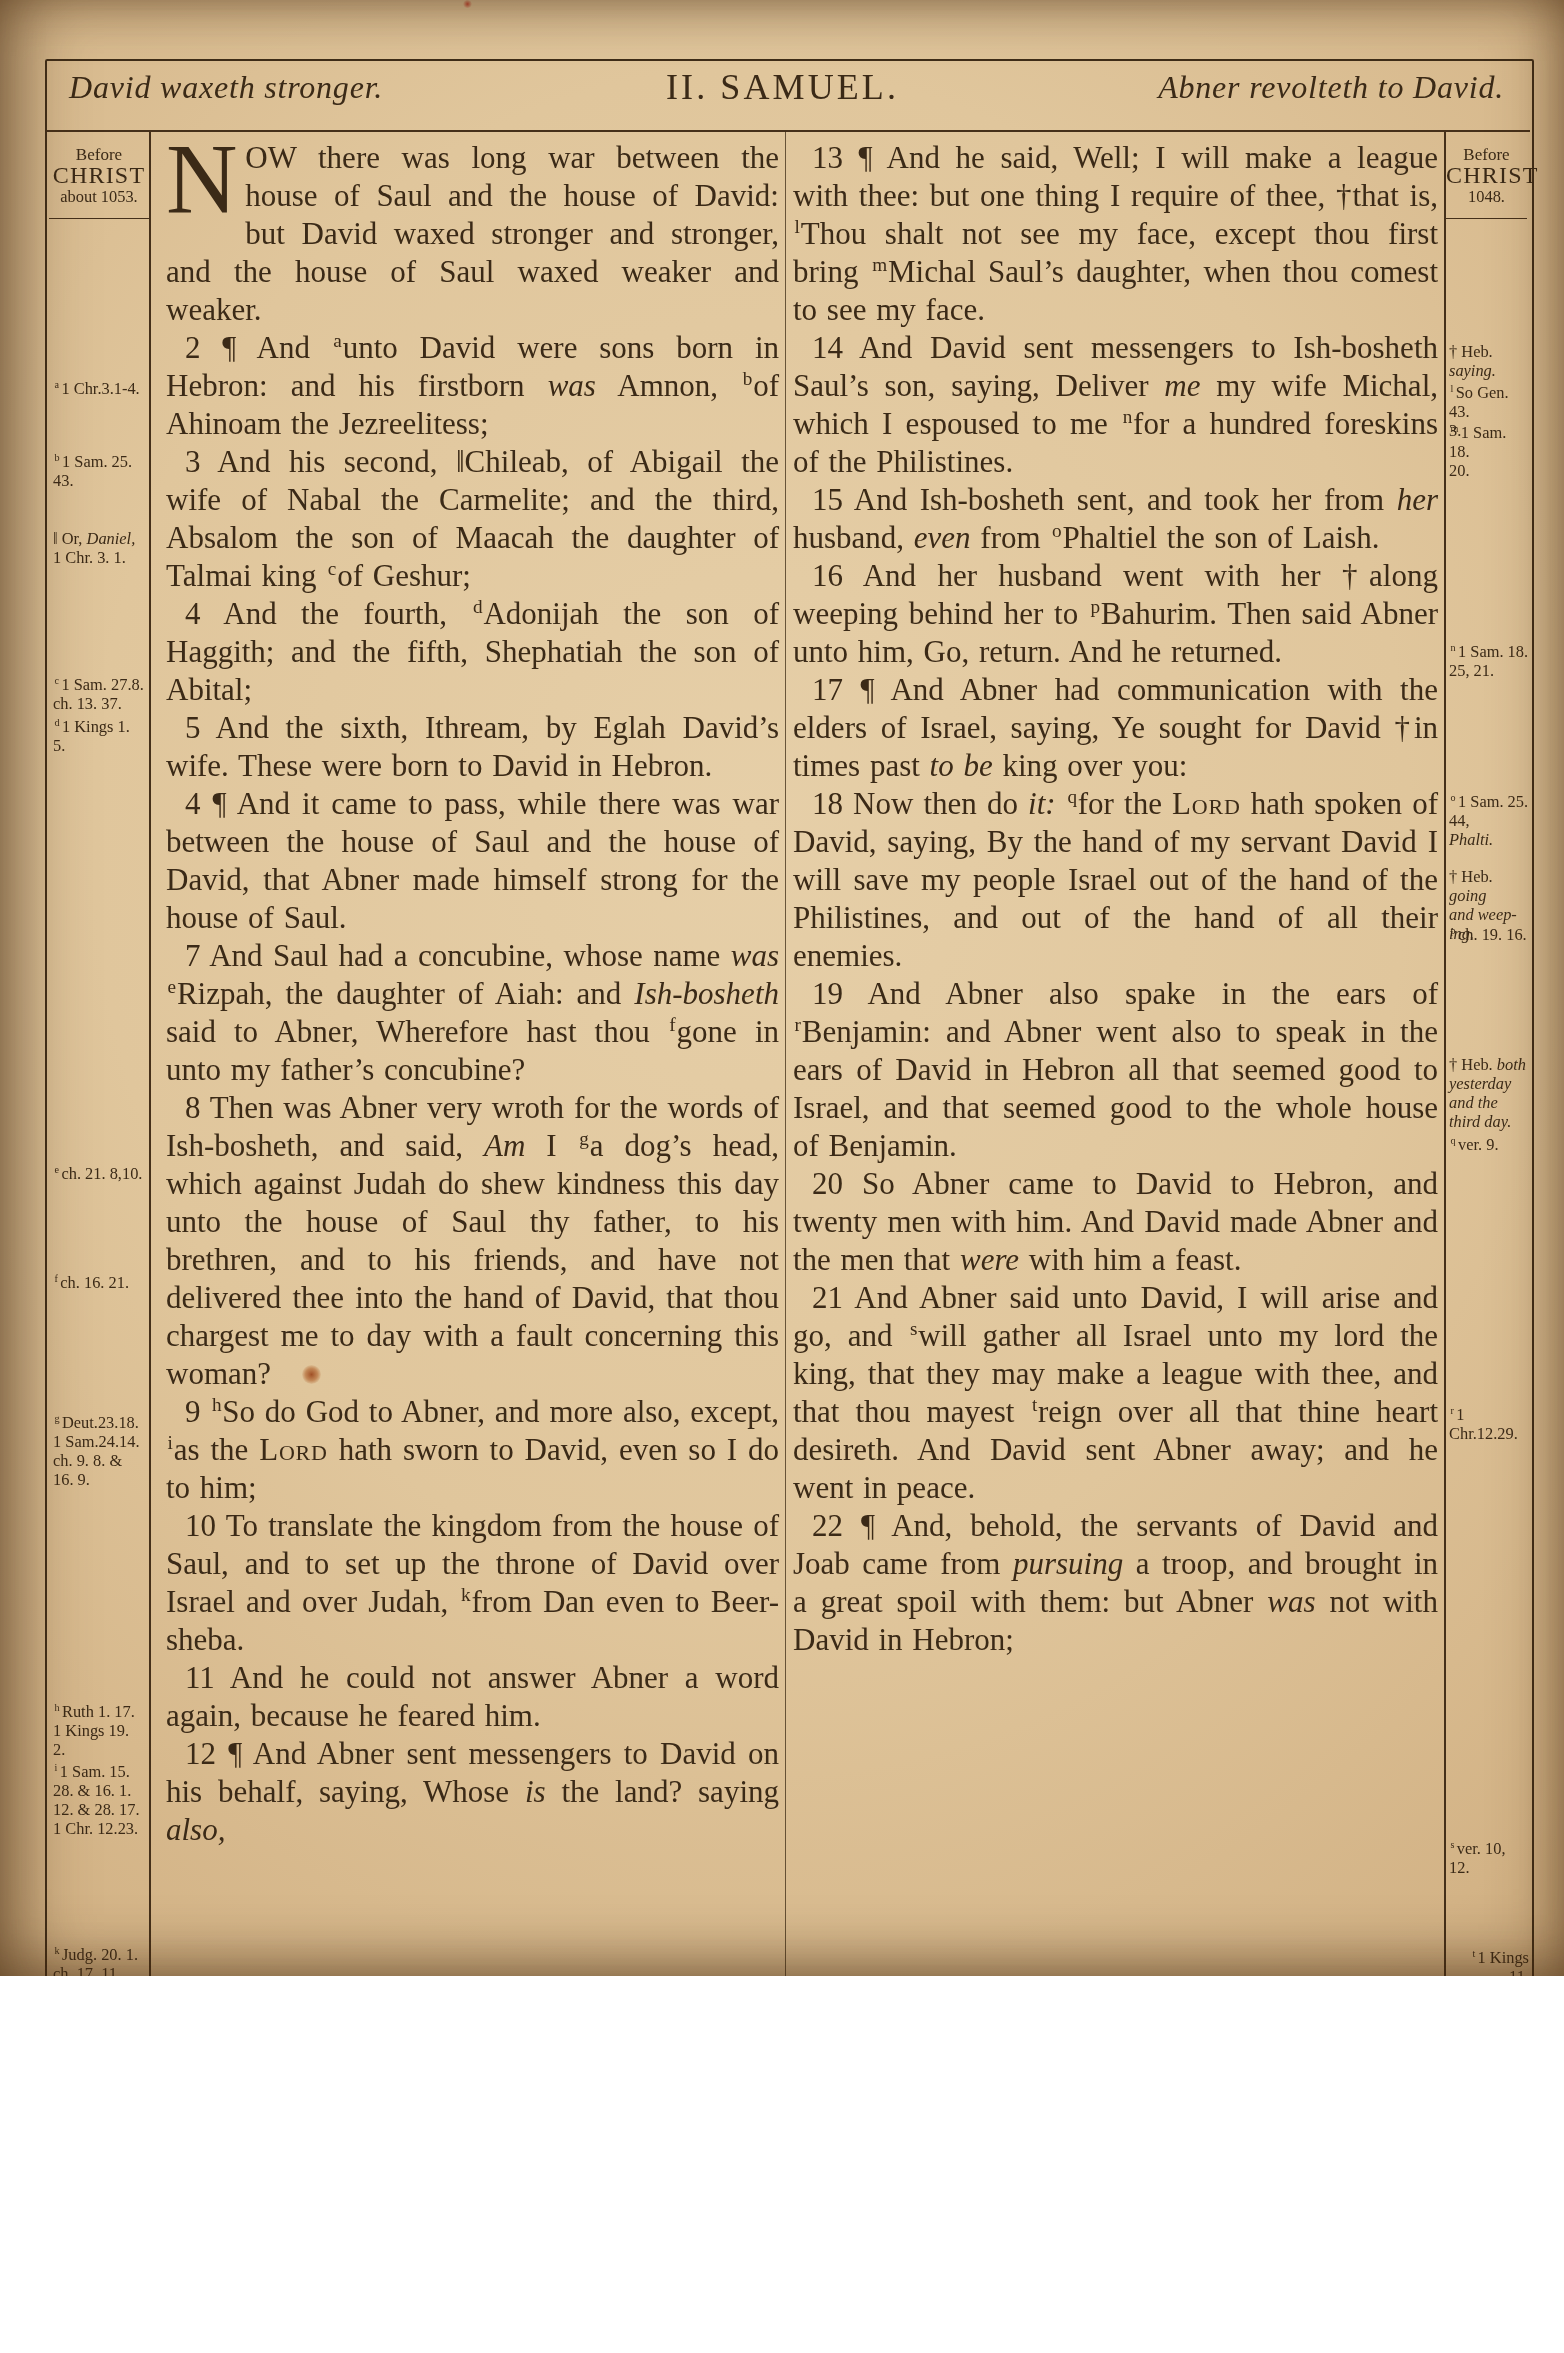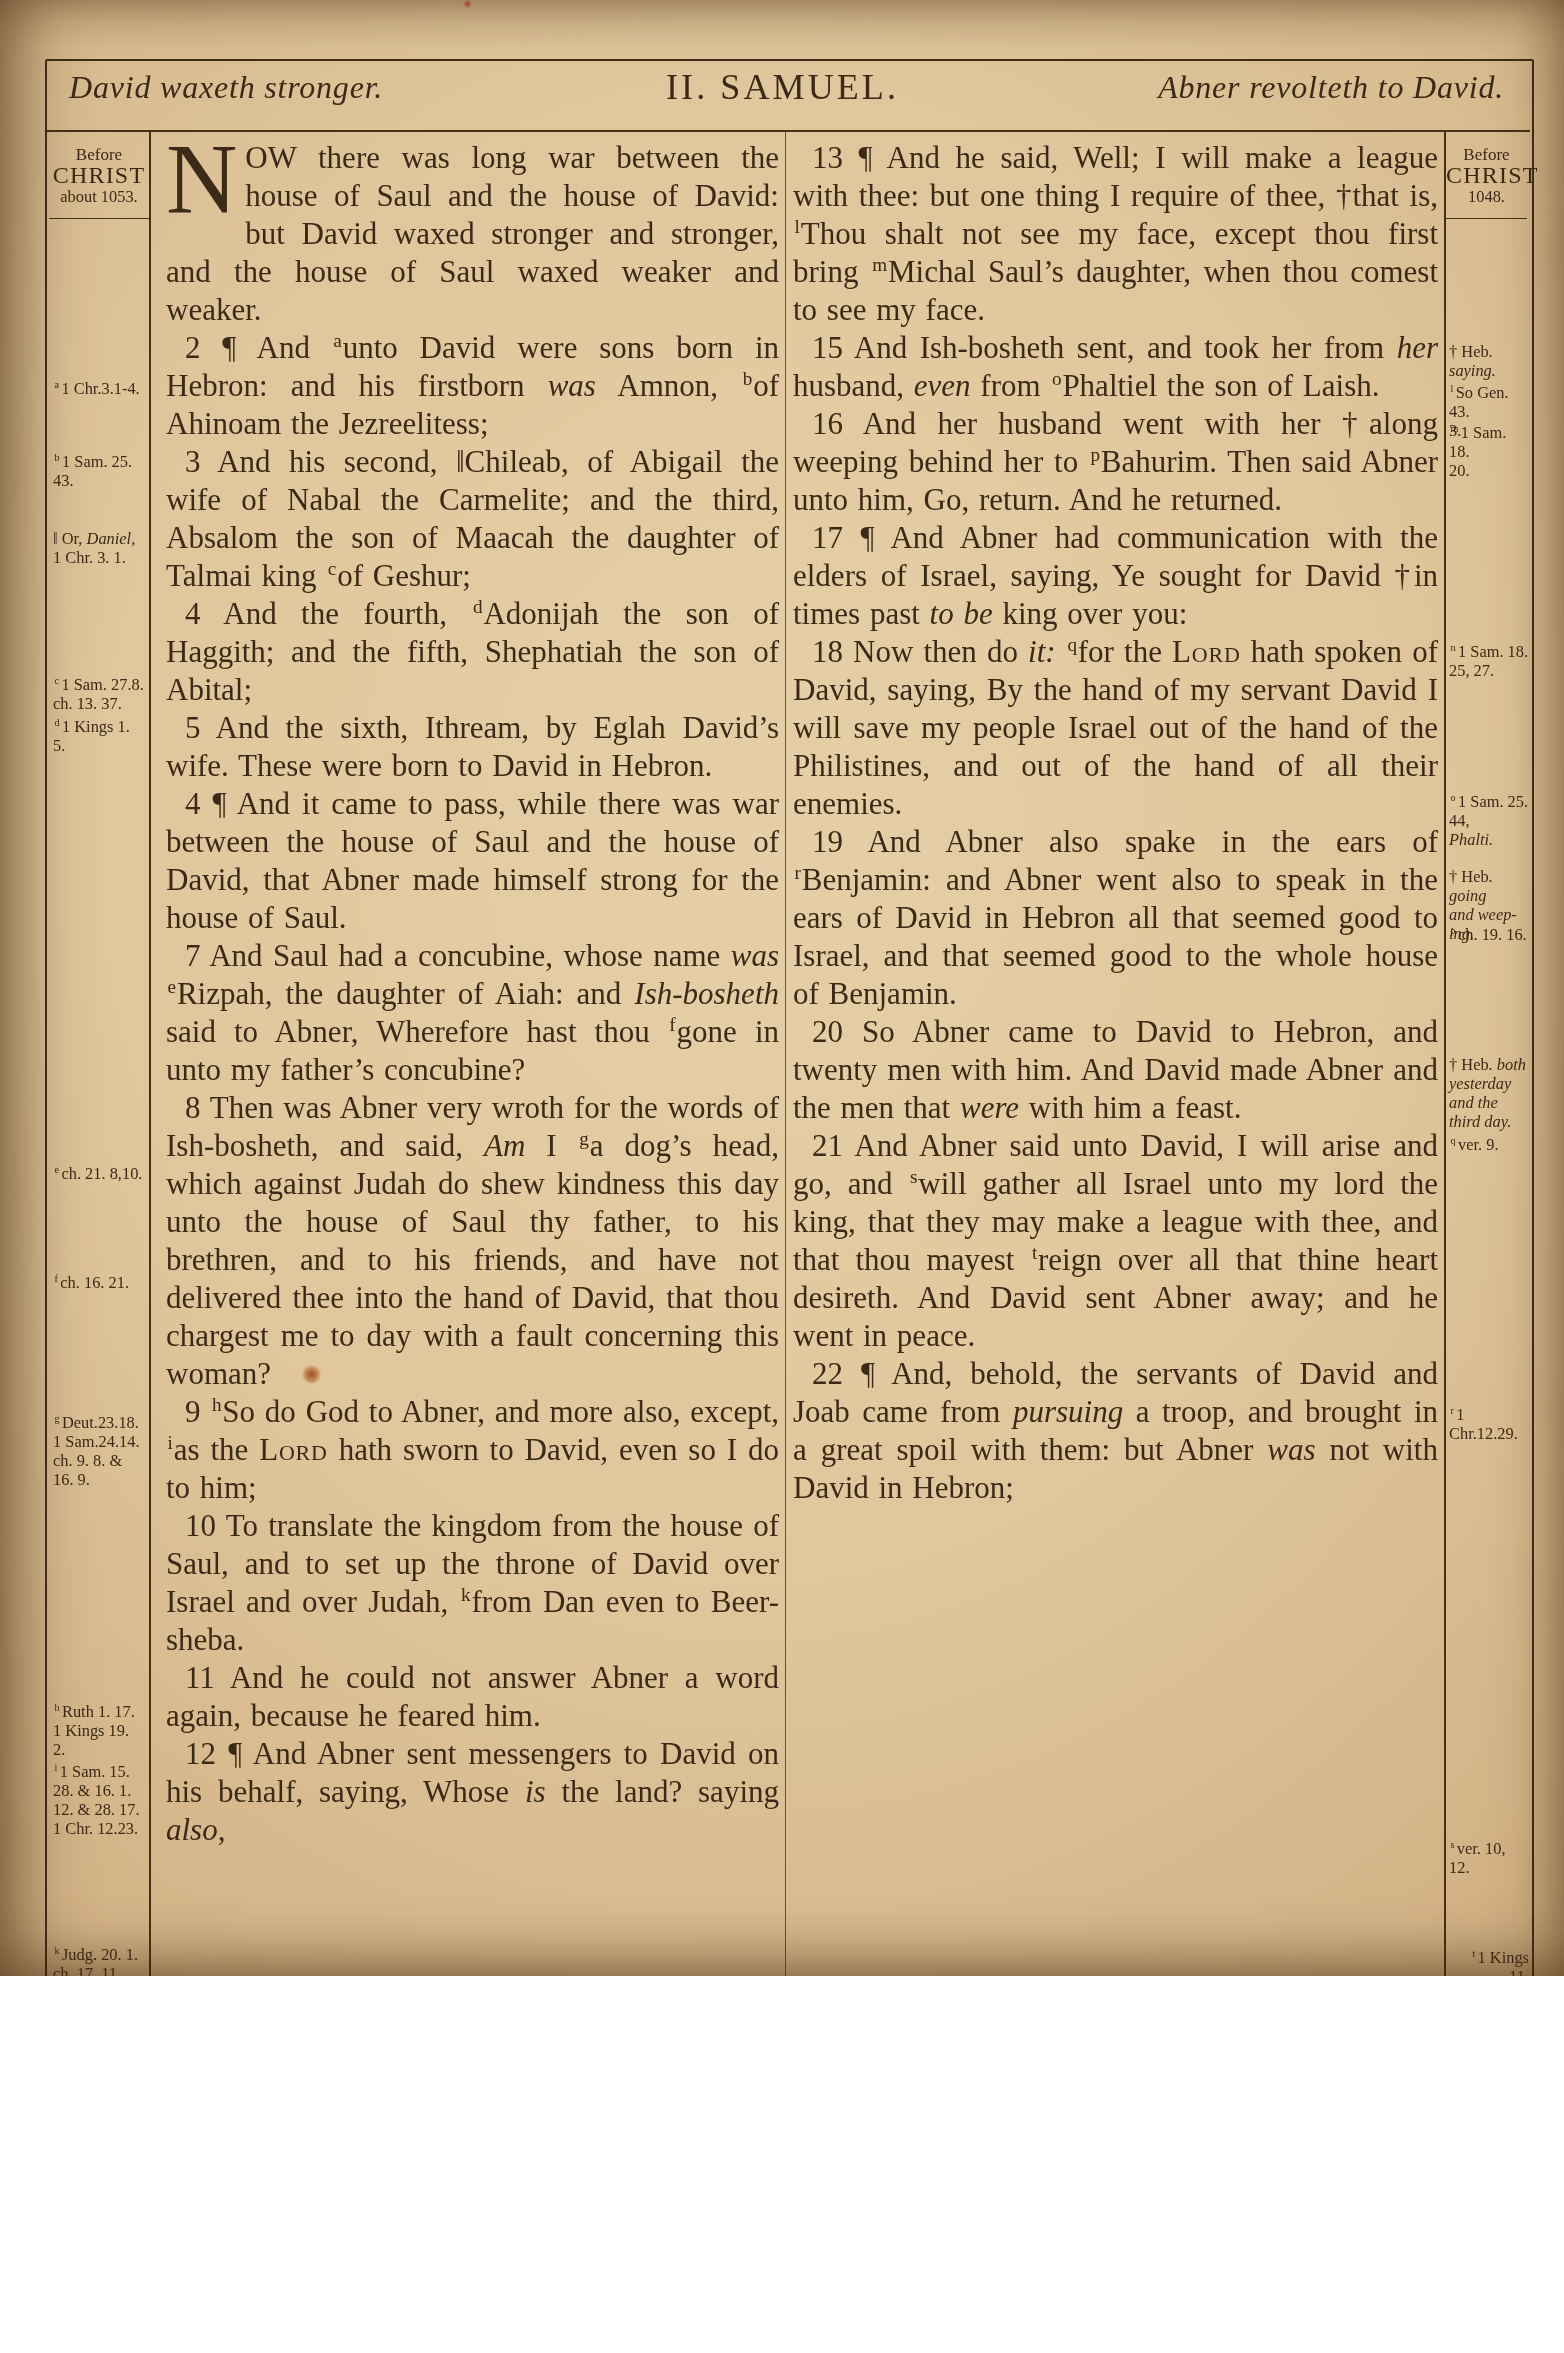--- a/index.html
+++ b/index.html
@@ -155,21 +155,21 @@
       <div class="note" style="top: 383px;">
         <div class="note-line"><span class="sup">l</span><span>So Gen. 43.</span></div>
         <div class="note-line"><span>3.</span></div>
       </div>
       <div class="note" style="top: 423px;">
         <div class="note-line"><span class="sup">m</span><span>1 Sam. 18.</span></div>
         <div class="note-line"><span>20.</span></div>
       </div>
       <div class="note" style="top: 642px;">
         <div class="note-line"><span class="sup">n</span><span>1 Sam. 18.</span></div>
-        <div class="note-line"><span>25, 27.</span></div>
+        <div class="note-line"><span>25, 21.</span></div>
       </div>
       <div class="note" style="top: 792px;">
         <div class="note-line"><span class="sup">o</span><span>1 Sam. 25.</span></div>
         <div class="note-line"><span>44,</span></div>
         <div class="note-line"><span class="it">Phalti.</span></div>
       </div>
       <div class="note" style="top: 867px;">
         <div class="note-line"><span>† Heb. </span><span class="it">going</span></div>
         <div class="note-line"><span class="it">and weep-</span></div>
         <div class="note-line"><span class="it">ing.</span></div>
@@ -207,20 +207,21 @@
       <p class="verse"><span>4 ¶ And it came to pass, while there was war between the house of Saul and the house of David, that Abner made himself strong for the house of Saul.</span></p>
       <p class="verse"><span>7 And Saul had a concubine, whose name </span><span class="it">was</span><span> </span><span class="sup">e</span><span>Rizpah, the daughter of Aiah: and </span><span class="it">Ish-bosheth</span><span> said to Abner, Wherefore hast thou </span><span class="sup">f</span><span>gone in unto my father’s concubine?</span></p>
       <p class="verse"><span>8 Then was Abner very wroth for the words of Ish-bosheth, and said, </span><span class="it">Am</span><span> I </span><span class="sup">g</span><span>a dog’s head, which against Judah do shew kindness this day unto the house of Saul thy father, to his brethren, and to his friends, and have not delivered thee into the hand of David, that thou chargest me to day with a fault concerning this woman?</span></p>
       <p class="verse"><span>9 </span><span class="sup">h</span><span>So do God to Abner, and more also, except, </span><span class="sup">i</span><span>as the </span><span class="sc">Lord</span><span> hath sworn to David, even so I do to him;</span></p>
       <p class="verse"><span>10 To translate the kingdom from the house of Saul, and to set up the throne of David over Israel and over Judah, </span><span class="sup">k</span><span>from Dan even to Beer-sheba.</span></p>
       <p class="verse"><span>11 And he could not answer Abner a word again, because he feared him.</span></p>
       <p class="verse"><span>12 ¶ And Abner sent messengers to David on his behalf, saying, Whose </span><span class="it">is</span><span> the land? saying </span><span class="it">also,</span></p>
     </div>
   <div class="text-col two">
       <p class="verse"><span>13 ¶ And he said, Well; I will make a league with thee: but one thing I require of thee, †that is, </span><span class="sup">l</span><span>Thou shalt not see my face, except thou first bring </span><span class="sup">m</span><span>Michal Saul’s daughter, when thou comest to see my face.</span></p>
+      <p class="verse"><span>14 And David sent messengers to Ish-bosheth Saul’s son, saying, Deliver </span><span class="it">me</span><span> my wife Michal, which I espoused to me </span><span class="sup">n</span><span>for a hundred foreskins of the Philistines.</span></p>
       <p class="verse"><span>15 And Ish-bosheth sent, and took her from </span><span class="it">her</span><span> husband, </span><span class="it">even</span><span> from </span><span class="sup">o</span><span>Phaltiel the son of Laish.</span></p>
       <p class="verse"><span>16 And her husband went with her †along weeping behind her to </span><span class="sup">p</span><span>Bahurim. Then said Abner unto him, Go, return. And he returned.</span></p>
       <p class="verse"><span>17 ¶ And Abner had communication with the elders of Israel, saying, Ye sought for David †in times past </span><span class="it">to be</span><span> king over you:</span></p>
       <p class="verse"><span>18 Now then do </span><span class="it">it:</span><span> </span><span class="sup">q</span><span>for the </span><span class="sc">Lord</span><span> hath spoken of David, saying, By the hand of my servant David I will save my people Israel out of the hand of the Philistines, and out of the hand of all their enemies.</span></p>
       <p class="verse"><span>19 And Abner also spake in the ears of </span><span class="sup">r</span><span>Benjamin: and Abner went also to speak in the ears of David in Hebron all that seemed good to Israel, and that seemed good to the whole house of Benjamin.</span></p>
       <p class="verse"><span>20 So Abner came to David to Hebron, and twenty men with him. And David made Abner and the men that </span><span class="it">were</span><span> with him a feast.</span></p>
       <p class="verse"><span>21 And Abner said unto David, I will arise and go, and </span><span class="sup">s</span><span>will gather all Israel unto my lord the king, that they may make a league with thee, and that thou mayest </span><span class="sup">t</span><span>reign over all that thine heart desireth. And David sent Abner away; and he went in peace.</span></p>
       <p class="verse"><span>22 ¶ And, behold, the servants of David and Joab came from </span><span class="it">pursuing</span><span> a troop, and brought in a great spoil with them: but Abner </span><span class="it">was</span><span> not with David in Hebron;</span></p>
     </div>
 

